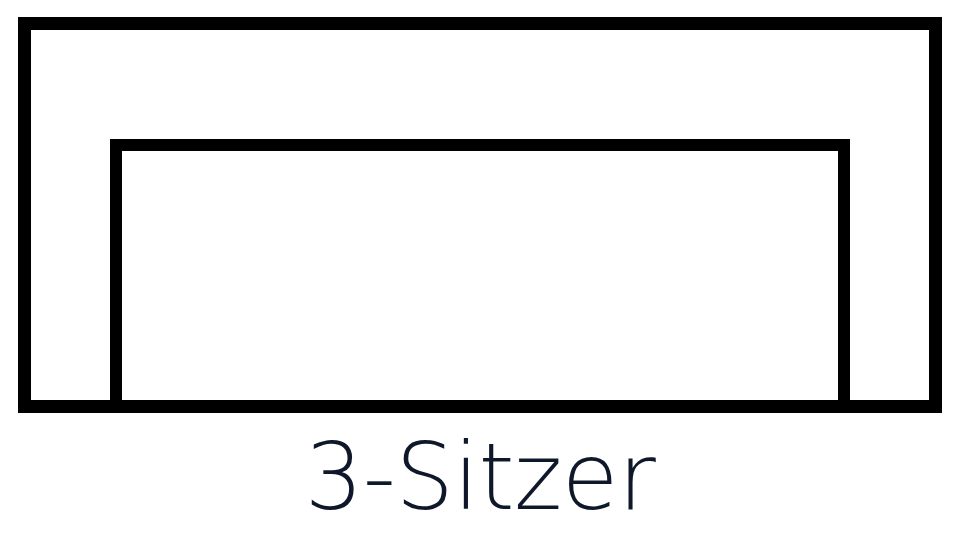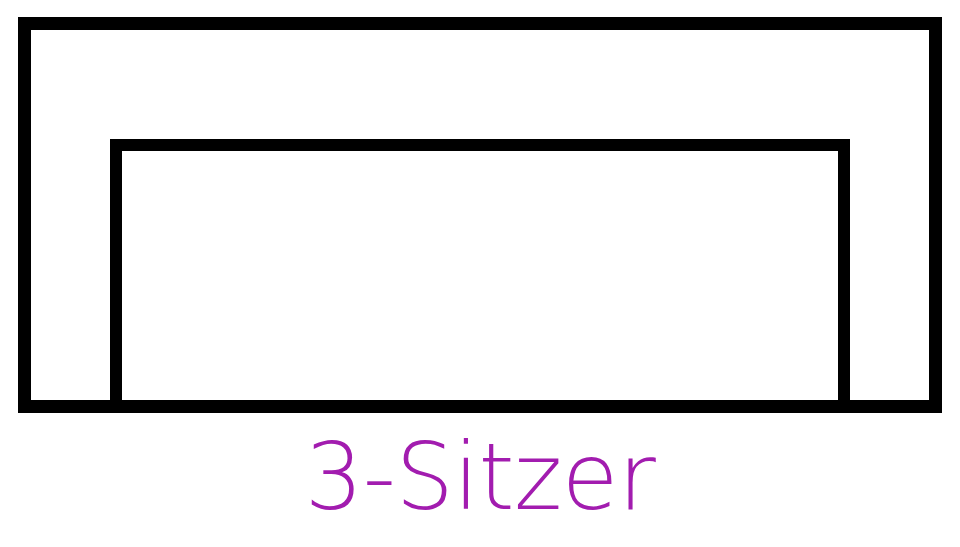--- a/index.html
+++ b/index.html
@@ -45,21 +45,21 @@
     display: flex;
     align-items: flex-start;
     justify-content: center;
   }
   .caption-text {
     font-family: "DejaVu Sans", sans-serif;
     font-size: 92px;
     font-weight: 300;
     line-height: 1.0;
     letter-spacing: -0.5px;
-    color: #a21caf;
+    color: #0f172a;
     white-space: nowrap;
     -webkit-font-smoothing: antialiased;
   }
 </style>
 </head>
 <body>
 
 <div id="viewport">
 
   <div class="pictogram">

